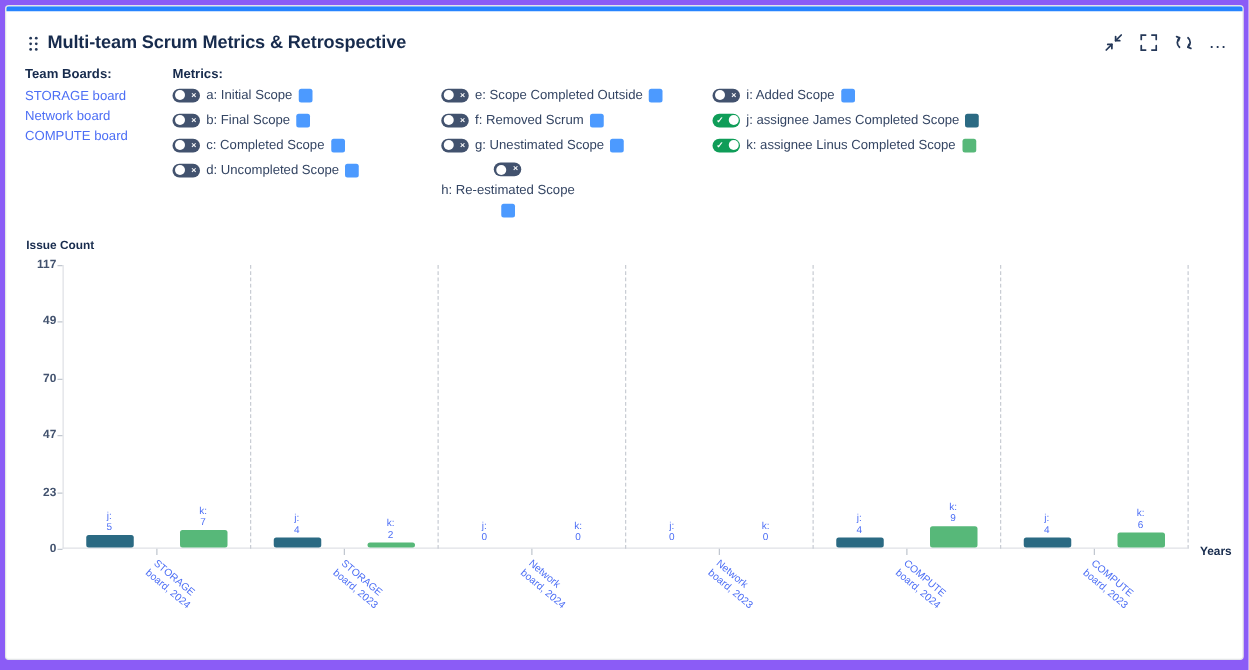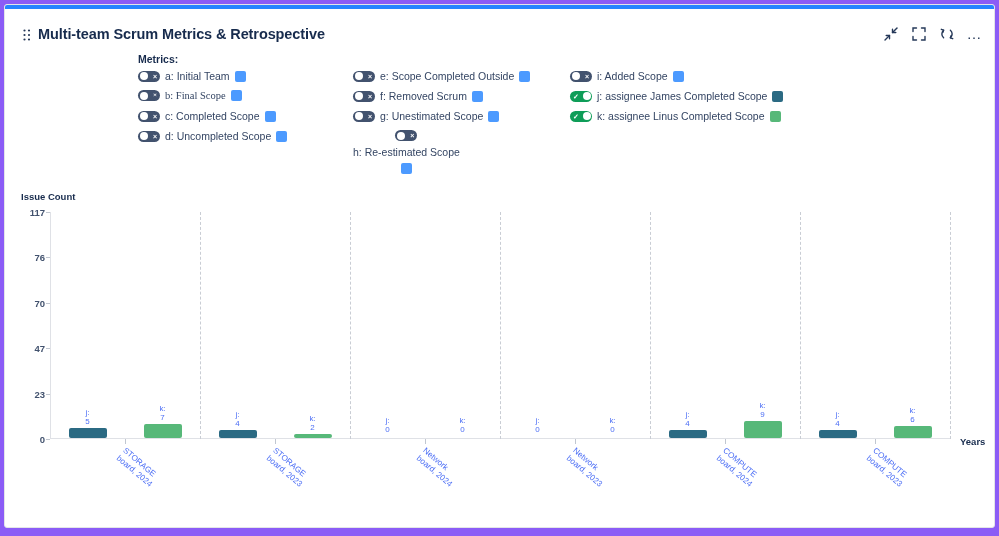--- a/index.html
+++ b/index.html
@@ -301,32 +301,38 @@
             <path d="M1.3 2.3 L3.6 3.2 L2.8 5.5"></path>
             <path d="M10.4 10.8 A5 5 0 0 0 10.4 3.2"></path>
             <path d="M12.7 11.7 L10.4 10.8 L11.2 8.5"></path>
           </svg>
         </span>
         <span class="ico ellipsis-ico">…</span>
       </div>
     </div>
 
     <div class="legend-area">
+      <div class="boards-col">
+        <div class="col-heading">Team Boards:</div>
+        <a class="board-link">STORAGE board</a>
+        <a class="board-link">Network board</a>
+        <a class="board-link">COMPUTE board</a>
+      </div>
       <div class="metrics-col">
         <div class="col-heading">Metrics:</div>
         <div class="metric-grid" id="metric-grid">
             <div class="metric-item" style="left: 0px; top: 0px;">
               <span class="toggle off">
                 <span class="knob"></span>
                 <span class="mark">×</span>
               </span>
-              <span class="metric-label">a: Initial Team</span>
-              <span class="swatch" style="background: rgb(76, 154, 255);"></span>
-            </div>
-            <div class="metric-item" style="left: 0px; top: 20px; font-family: Liberation Serif, serif;">
+              <span class="metric-label">a: Initial Scope</span>
+              <span class="swatch" style="background: rgb(76, 154, 255);"></span>
+            </div>
+            <div class="metric-item" style="left: 0px; top: 20px;">
               <span class="toggle off">
                 <span class="knob"></span>
                 <span class="mark">×</span>
               </span>
               <span class="metric-label">b: Final Scope</span>
               <span class="swatch" style="background: rgb(76, 154, 255);"></span>
             </div>
             <div class="metric-item" style="left: 0px; top: 40px;">
               <span class="toggle off">
                 <span class="knob"></span>
@@ -409,21 +415,21 @@
         <div class="axis-line-y"></div>
         <div class="axis-line-x"></div>
       <div class="ytick" style="top: 227px;">0</div>
           <div class="ytick-mark" style="top: 227px;"></div>
           <div class="ytick" style="top: 182.376px;">23</div>
           <div class="ytick-mark" style="top: 182.376px;"></div>
           <div class="ytick" style="top: 135.812px;">47</div>
           <div class="ytick-mark" style="top: 135.812px;"></div>
           <div class="ytick" style="top: 91.188px;">70</div>
           <div class="ytick-mark" style="top: 91.188px;"></div>
-          <div class="ytick" style="top: 44.6239px;">76</div>
+          <div class="ytick" style="top: 44.6239px;">49</div>
           <div class="ytick-mark" style="top: 44.6239px;"></div>
           <div class="ytick" style="top: 0px;">117</div>
           <div class="ytick-mark" style="top: 0px;"></div>
           <div class="xtick-mark" style="left: 75px;"></div>
           <div class="xlabel" style="left: 77px;">
             <div>STORAGE</div>
             <div>board, 2024</div>
           </div>
           <div class="bar" style="left: 18.5px; width: 38px; height: 9.70085px; background: rgb(43, 106, 131);"></div>
           <div class="bar-label" style="left: 37.5px; top: 196.299px;">

